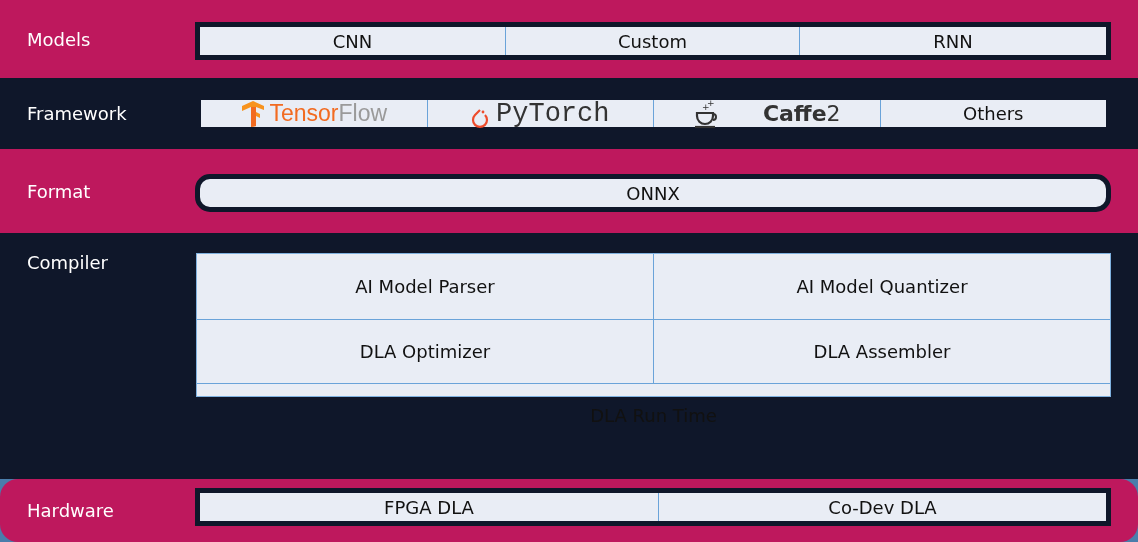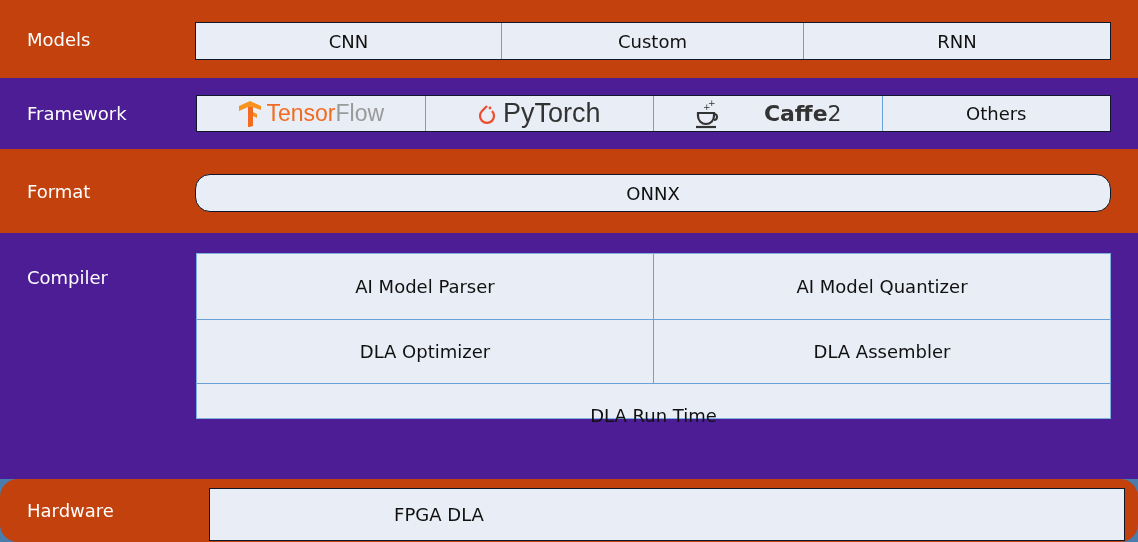--- a/index.html
+++ b/index.html
@@ -1,33 +1,33 @@
 <!DOCTYPE html>
 <html><head>
 <meta charset="utf-8">
 <style>
   html, body { margin:0; padding:0; }
   body { width:1138px; height:542px; position:relative; overflow:hidden; background:#4a7dab;
          font-family:"DejaVu Sans","Liberation Sans",sans-serif; }
   .band { position:absolute; left:0; width:1138px; }
-  .band.dark { background:#c2410c; }
-  .band.light { background:#4c1d95; }
+  .band.dark { background:#be185d; }
+  .band.light { background:#0f172a; }
   .band-label { position:absolute; left:27px; color:#ffffff; font-size:18px; }
-  .box { position:absolute; background:#e9edf5; border:1px solid #0f172a; box-sizing:border-box; display:flex; }
+  .box { position:absolute; background:#e9edf5; border:5px solid #0f172a; box-sizing:border-box; display:flex; }
   .cell { flex:1; display:flex; align-items:center; justify-content:center; font-size:18px; color:#111;
           border-left:1px solid #6aa3d9; }
   .cell:first-child { border-left:none; }
-  .grid { position:absolute; left:196px; top:253px; width:915px; height:166px; background:#e9edf5;
+  .grid { position:absolute; left:196px; top:253px; width:915px; height:144px; background:#e9edf5;
           border:1px solid #7fb1df; box-sizing:border-box; }
   .grid .row { position:absolute; left:0; width:100%; display:flex; border-top:1px solid #6aa3d9; box-sizing:border-box; }
   .grid .row:first-child { border-top:none; }
   .tf { display:flex; align-items:center; font-size:23px; font-family:"Liberation Sans",sans-serif; }
   .tf .t1 { color:#f26b21; }
   .tf .t2 { color:#9a9a9a; }
-  .pt { display:flex; align-items:center; font-size:27px; color:#333; font-family:Liberation Sans, sans-serif; }
+  .pt { display:flex; align-items:flex-end; font-size:27px; color:#333; font-family:Liberation Mono, monospace; }
   .cf { display:flex; align-items:center; font-size:22px; color:#333; font-family:"DejaVu Sans",sans-serif; }
   .cf b { font-weight:bold;margin-left:36px; }
 </style>
 </head>
 <body>
 
 <div class="band dark" style="top:0;height:78px;">
   <div class="band-label" style="top:29px;">Models</div>
   <div class="box" style="left:195px;top:22px;width:916px;height:38px;">
     <div class="cell" style="flex:0 0 305px;">CNN</div>
@@ -76,34 +76,35 @@
 </div>
 
 <div class="band dark" style="top:149px;height:84px;">
   <div class="band-label" style="top:32px;">Format</div>
   <div class="box" style="left:195px;top:25px;width:916px;height:38px;border-radius:15px;">
     <div class="cell">ONNX</div>
   </div>
 </div>
 
 <div class="band light" style="top:233px;height:246px;">
-  <div class="band-label" style="top:34px;text-align:center;">Compiler</div>
+  <div class="band-label" style="top:19px;text-align:center;">Compiler</div>
 </div>
 <div class="grid">
   <div class="row" style="top:0;height:65px;">
     <div class="cell">AI Model Parser</div>
     <div class="cell">AI Model Quantizer</div>
   </div>
   <div class="row" style="top:65px;height:64px;">
     <div class="cell">DLA Optimizer</div>
     <div class="cell">DLA Assembler</div>
   </div>
   <div class="row" style="top:129px;height:63px;">
     <div class="cell">DLA Run Time</div>
   </div>
 </div>
 
 <div class="band dark" style="top:479px;height:63px;border-radius:18px;">
   <div class="band-label" style="top:21px;">Hardware</div>
-  <div class="box" style="left:209px;top:9px;width:916px;height:53px;">
+  <div class="box" style="left:195px;top:9px;width:916px;height:38px;">
     <div class="cell" style="flex:0 0 458px;">FPGA DLA</div>
+    <div class="cell">Co-Dev DLA</div>
   </div>
 </div>
 
 </body></html>

